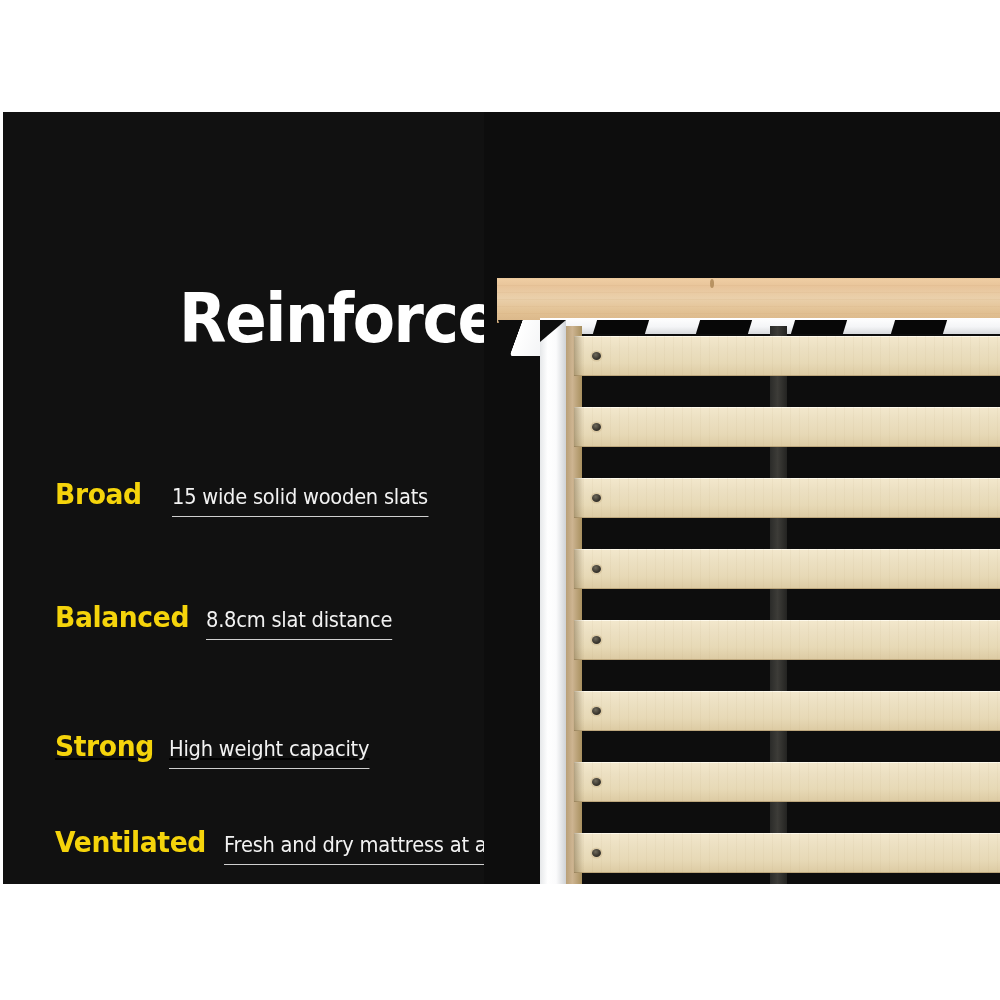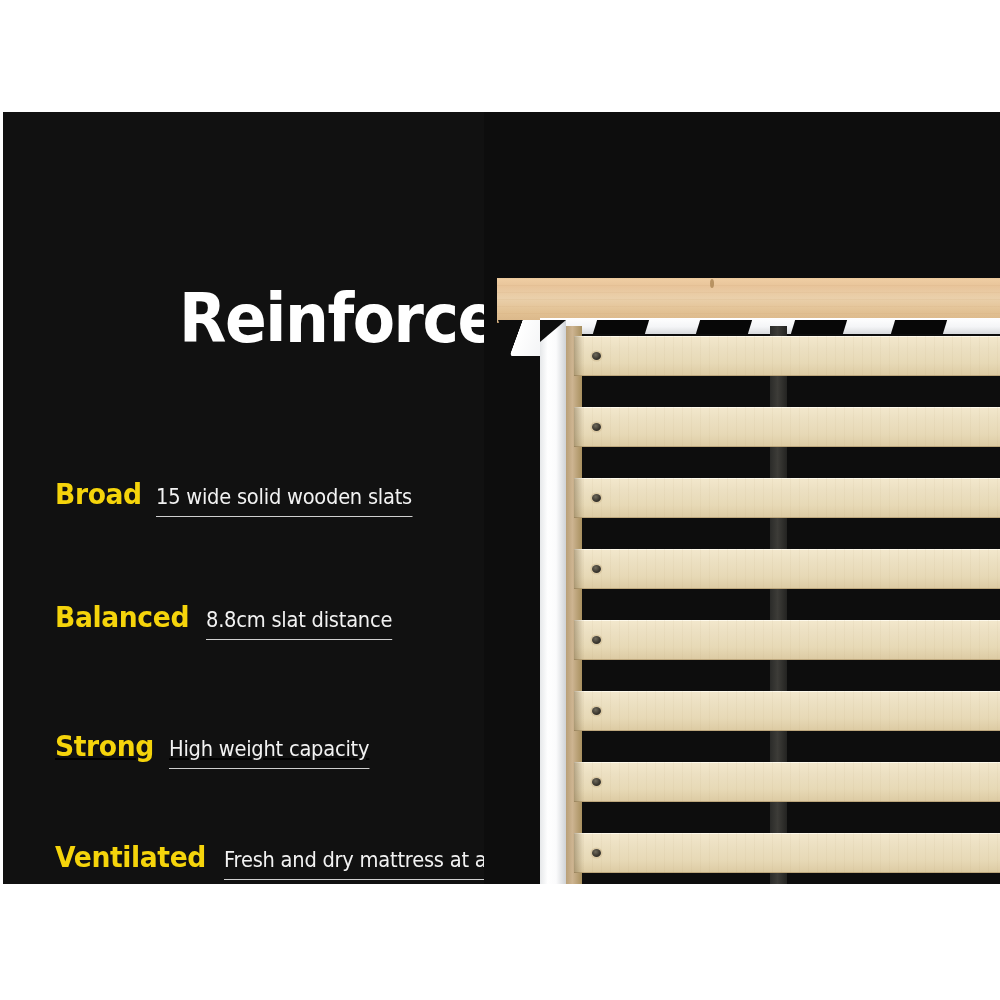--- a/index.html
+++ b/index.html
@@ -52,24 +52,24 @@
     font-weight:400;
     font-size:20.5px;
     letter-spacing:-0.25px;
     transform:scaleX(0.95);
     transform-origin:left bottom;
     position:relative;
     padding-bottom:7px;
     border-bottom:1.3px solid #cfcfcf;
   }
 
-  #feat0{top:366px;}
+  #feat0{top:366px;gap:16px;}
   #feat1{top:489px;}
   #feat2{top:618px;text-decoration:underline;}
-  #feat3{top:729px;}
+  #feat3{top:714px;}
 
   
   #photo{
     position:absolute;left:484px;top:112px;width:516px;height:772px;
     overflow:hidden;background:#0d0d0d;
   }
   .ph{position:absolute;}
 
   
   #top-rail{

